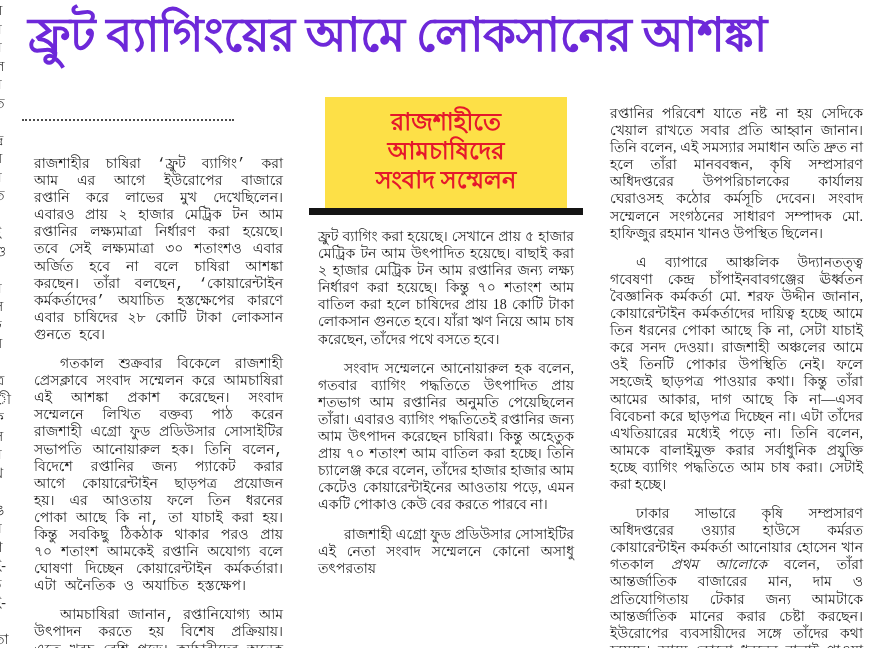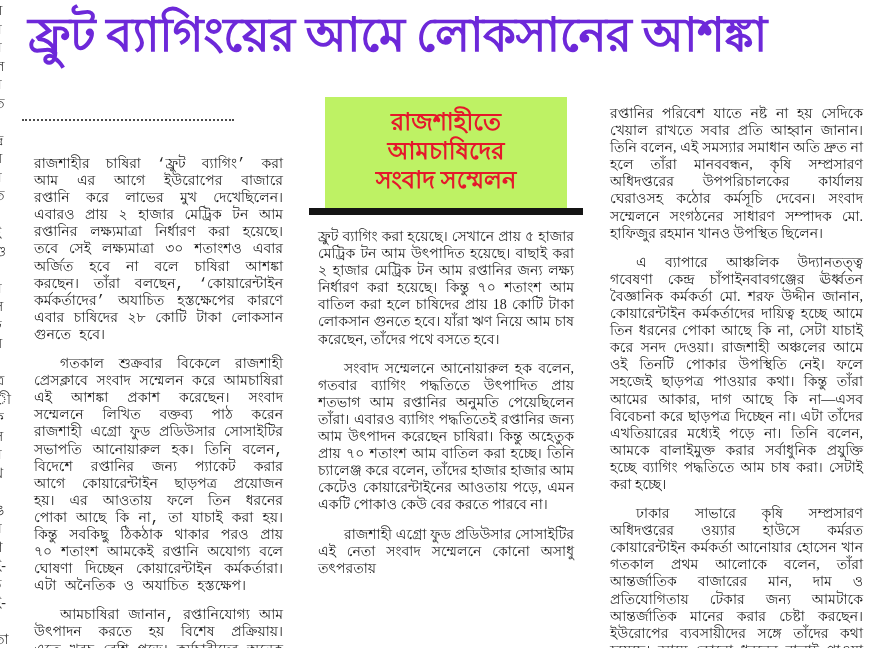--- a/index.html
+++ b/index.html
@@ -39,37 +39,37 @@
     text-align:justify;
   }
   .col p{margin:12px;}
   .col p.indent{text-indent:26px;}
   .col-left{left:22px;top:144px;width:273px;height:515px;overflow:hidden;font-family:Liberation Mono, monospace;}
   .col-mid{left:306px;top:97px;width:280px;height:551px;overflow:hidden;}
   .col-right{left:598px;top:93px;width:277px;height:555px;overflow:hidden;}
 
   .press-box{
     margin:0 19px;
-    background:#bef264;
+    background:#fde047;
     text-align:center;
     padding:11px 6px 13px 6px;
   }
   .press-box .box-heading{
     color:#e5182b;font-weight:bold;font-size:24px;line-height:29px;
     white-space:pre-line;
   }
   .press-box .box-sub{
     color:#101010;font-size:20.5px;line-height:27px;margin-top:9px;
     white-space:pre-line;
   }
   .box-bottom-rule{
     margin:0 3px;height:7px;background:#141414;
   }
   .mid-body{margin-top:13px;}
-  .news-italic{}
+  .news-italic{font-style:italic;}
 </style>
 </head>
 <body>
 
 <div id="page">
 
   <div class="edge-strip">
     <div class="frag">ন
 র
 র

